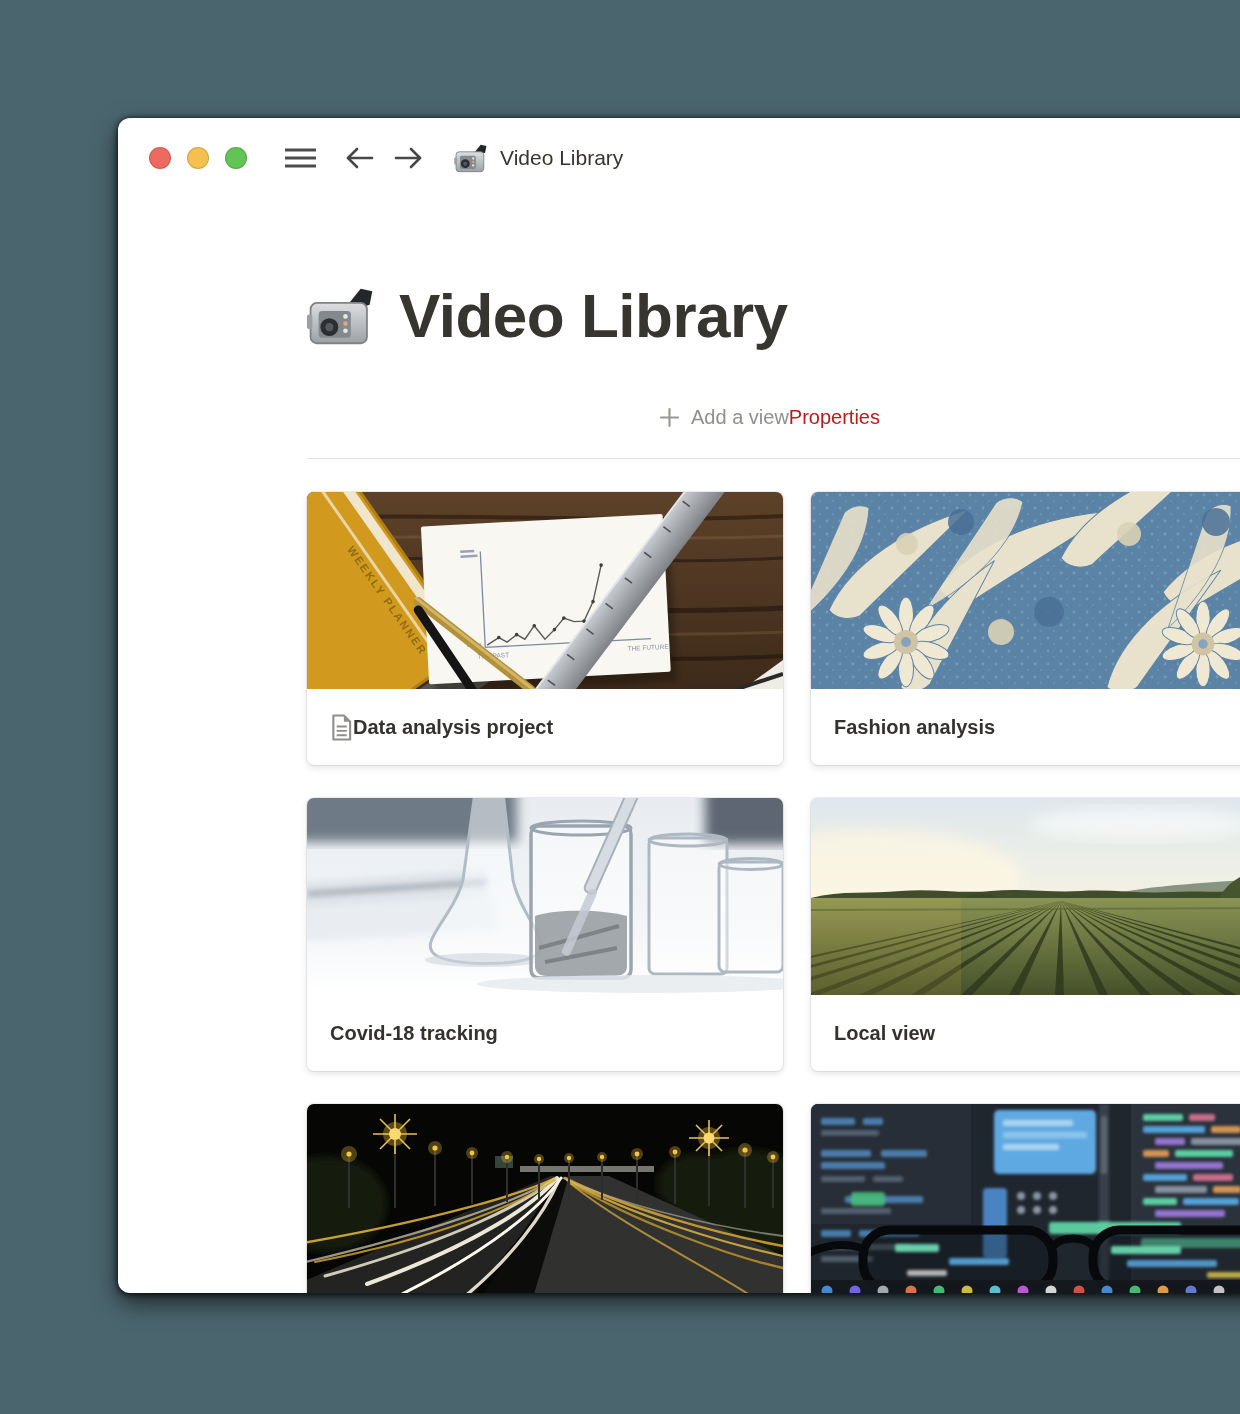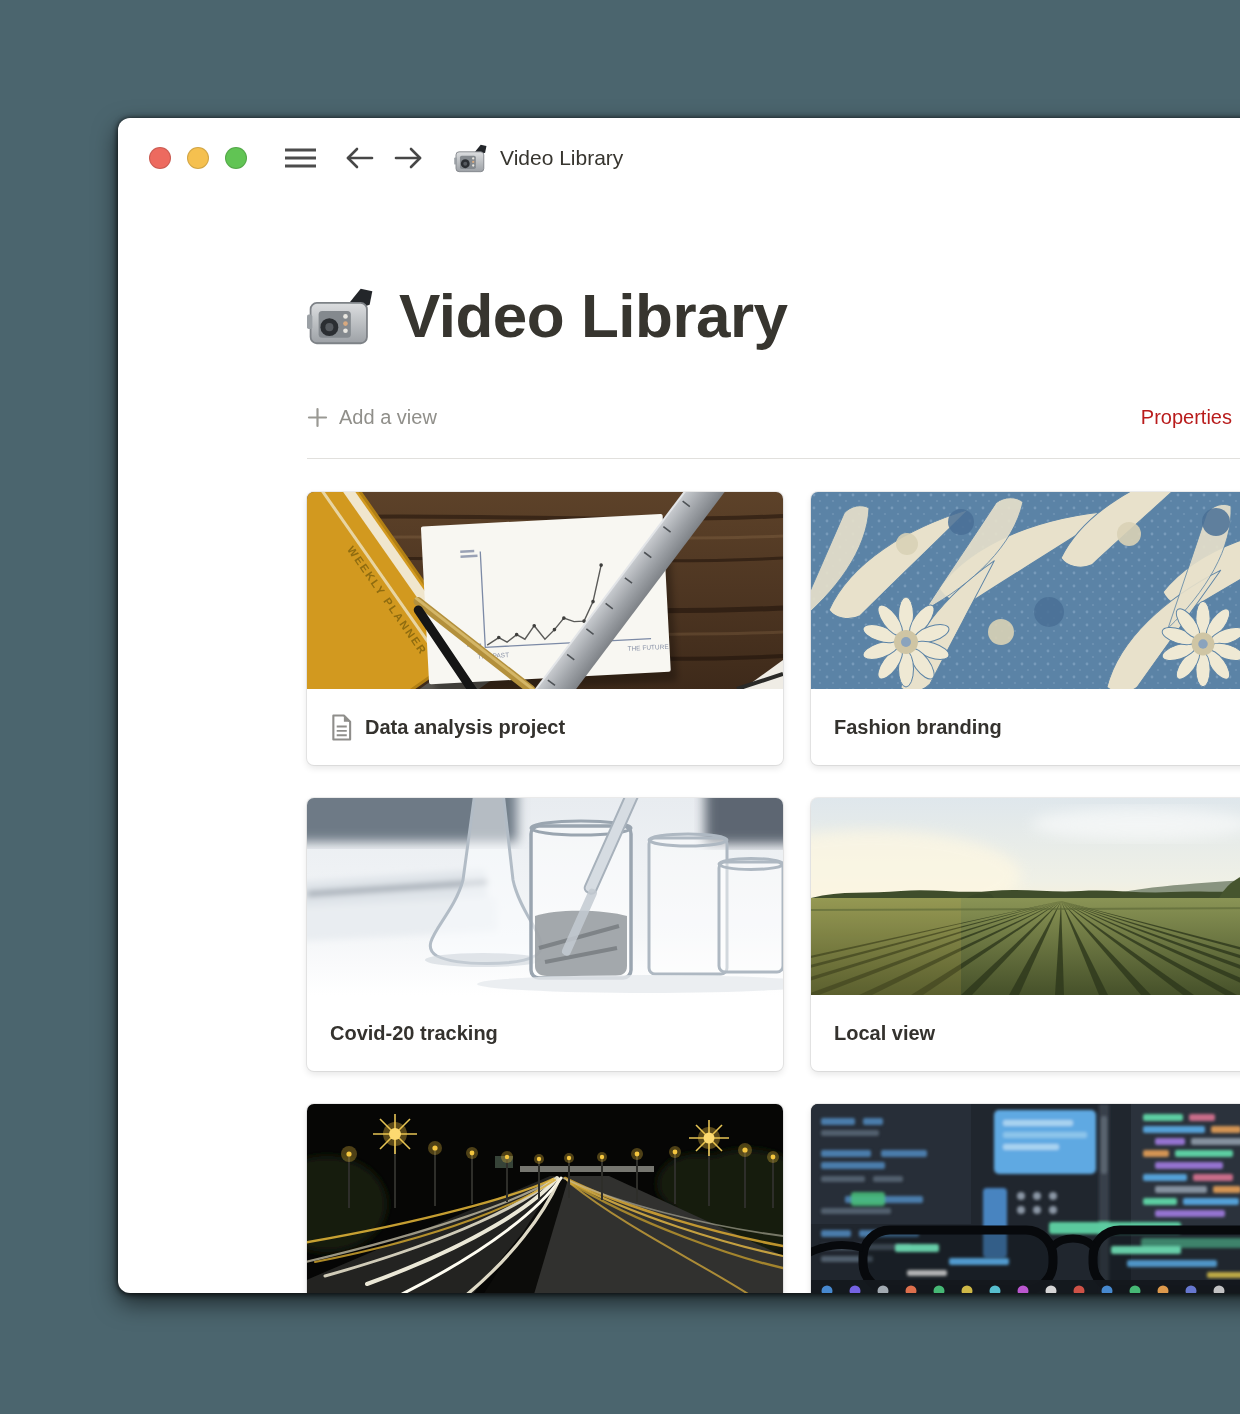--- a/index.html
+++ b/index.html
@@ -14,30 +14,30 @@
   .dot.red{background:#ed6a5f}.dot.yellow{background:#f5c04f}.dot.green{background:#61c454}
   .icon-btn{display:flex;align-items:center;justify-content:center;cursor:pointer;}
   .hamburger{margin-left:21px;}
   .nav-back{margin-left:27px;}
   .nav-fwd{margin-left:18px;}
   .tb-cam{margin-left:30px;}
   .tb-title{margin-left:12px;font-size:21px;color:#37352f;font-weight:500;}
   .content{padding-left:189px;}
   .page-header{margin-top:154px;display:flex;align-items:center;gap:24px;height:86px;}
   h1{font-size:62px;font-weight:700;color:#37352f;margin:0;letter-spacing:-.5px;}
-  .toolbar{margin-top:44px;width:925px;display:flex;justify-content:space-between;align-items:center;height:30px;}
+  .toolbar{margin-top:44px;width:925px;display:flex;justify-content:center;align-items:center;height:30px;}
   .add-view{display:flex;align-items:center;gap:11px;color:#908f8a;font-size:20px;cursor:pointer;}
   .props{color:#b91c1c;font-size:20px;cursor:pointer;}
   .divider{margin-top:26px;height:1px;background:#e1e0dd;width:1011px;}
   .grid{margin-top:33px;display:grid;grid-template-columns:476px 476px;column-gap:28px;row-gap:33px;width:980px;}
   .card{height:273px;border-radius:7px;background:#fff;overflow:hidden;display:flex;flex-direction:column;cursor:pointer;
     box-shadow:0 0 0 1px rgba(15,15,15,.07),0 3px 7px rgba(15,15,15,.11);}
   .cover{height:197px;flex:none;background:#ddd;}
   .cover svg{display:block;width:100%;height:100%;}
-  .caption{flex:1;display:flex;align-items:center;padding:0 23px;gap:12px;
+  .caption{flex:1;display:flex;align-items:center;padding:0 23px;
     font-size:20px;font-weight:600;color:#34322e;text-align:center;}
 </style>
 </head>
 <body>
 
 <div class="window">
 
   <div class="titlebar">
     <span class="dot red"></span>
     <span class="dot yellow"></span>
@@ -297,21 +297,21 @@
                 <circle r="5" fill="#8aa3bd"></circle>
             </g>
             <g fill="#4a7096" opacity=".85">
               <circle cx="238" cy="120" r="15"></circle>
                 <circle cx="150" cy="30" r="13"></circle>
                 <circle cx="405" cy="30" r="14"></circle>
             </g>
           </svg>
         </div>
         <div class="caption">
-          <span>Fashion branding</span>
+          <span>Fashion analysis</span>
         </div>
       </div>
 
       <div class="card">
         <div class="cover">
           <svg viewBox="0 0 476 197" preserveAspectRatio="xMidYMid slice">
             <defs>
               <linearGradient id="labbg" x1="0" y1="0" x2="0" y2="1">
                 <stop offset="0" stop-color="#e8ecf0"></stop>
                   <stop offset=".7" stop-color="#f4f6f8"></stop>
@@ -350,21 +350,21 @@
             <g fill="rgba(255,255,255,.45)" stroke="#aeb8c2" stroke-width="3">
               <rect x="342" y="40" width="78" height="136" rx="6"></rect>
               <ellipse cx="381" cy="42" rx="39" ry="6" fill="none"></ellipse>
               <rect x="412" y="64" width="64" height="110" rx="6"></rect>
               <ellipse cx="444" cy="66" rx="32" ry="5.5" fill="none"></ellipse>
             </g>
             <ellipse cx="340" cy="186" rx="170" ry="9" fill="#e6eaee" opacity=".8"></ellipse>
           </svg>
         </div>
         <div class="caption">
-          <span>Covid-20 tracking</span>
+          <span>Covid-18 tracking</span>
         </div>
       </div>
 
       <div class="card">
         <div class="cover">
           <svg viewBox="0 0 476 197" preserveAspectRatio="xMidYMid slice">
             <defs>
               <linearGradient id="skyg" x1="0" y1="0" x2="0" y2="1">
                 <stop offset="0" stop-color="#dfe7ec"></stop>
                   <stop offset=".75" stop-color="#eff0e6"></stop>

